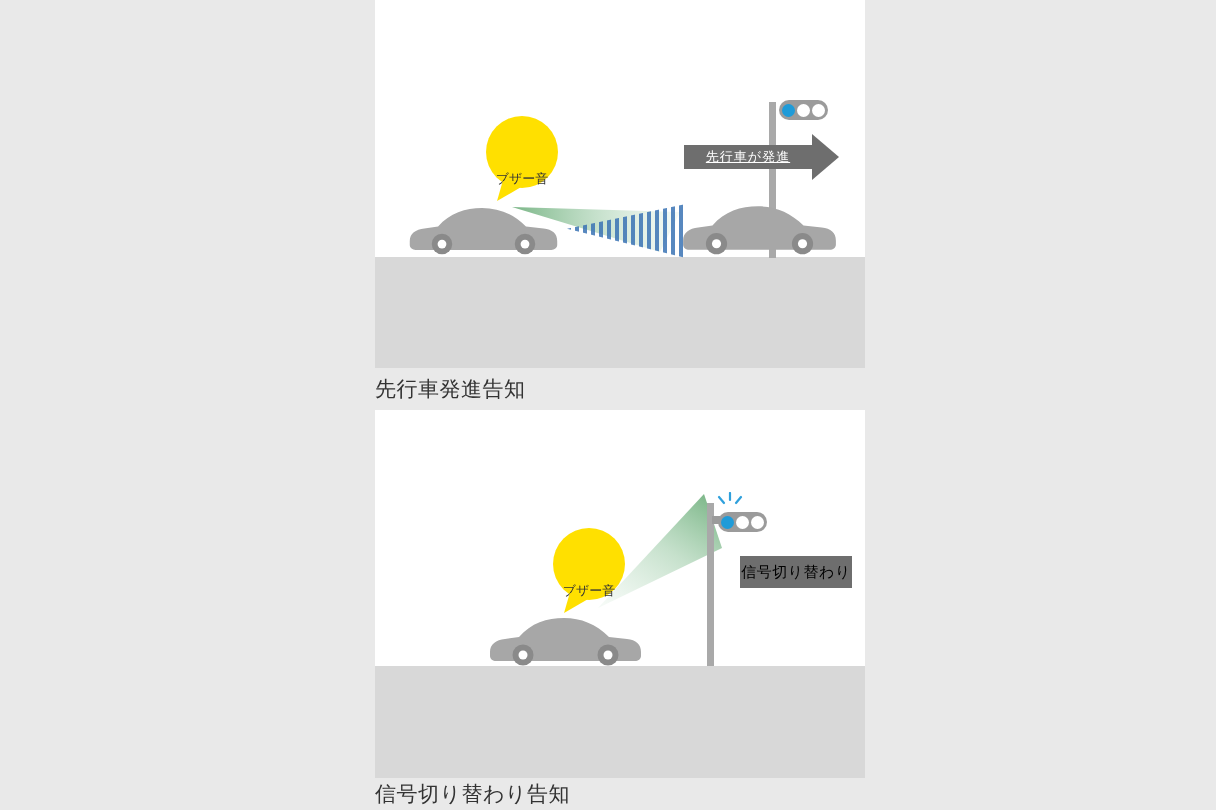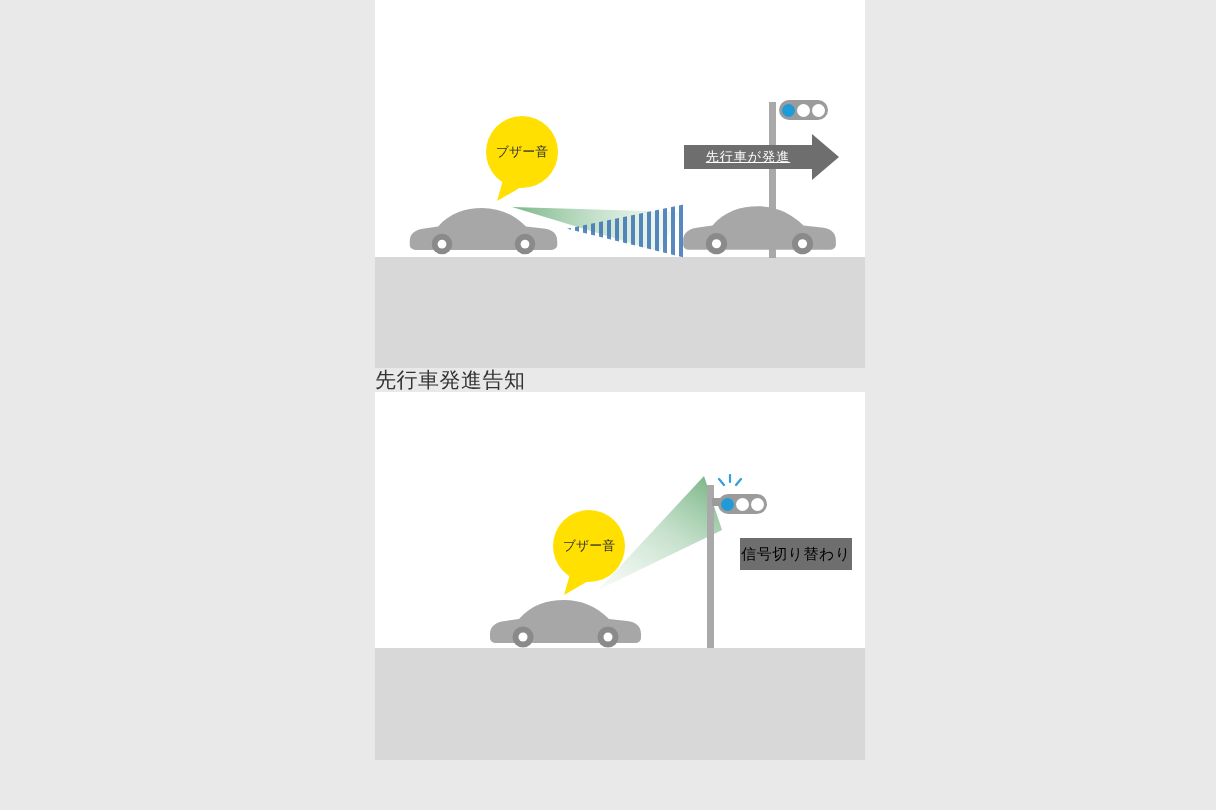--- a/index.html
+++ b/index.html
@@ -4,36 +4,36 @@
 <style>
   html,body{margin:0;padding:0;}
   body{
     width:1216px;height:810px;
     background:#e9e9e9;
     font-family:"Liberation Sans","DejaVu Sans",sans-serif;
     position:relative;overflow:hidden;
   }
   .column{position:absolute;left:375px;top:0;width:490px;}
   figure.panel{margin:0;position:relative;width:490px;height:368px;background:#ffffff;overflow:hidden;}
-  .caption{display:flex;align-items:center;height:24px;font-size:21px;color:#333333;letter-spacing:0.5px;}
+  .caption{display:flex;align-items:center;height:42px;font-size:21px;color:#333333;letter-spacing:0.5px;}
   .caption.caption-last{height:32px;}
   .road{position:absolute;left:0;right:0;bottom:0;background:#d8d8d8;}
   .road-1{height:111px;}
   .road-2{height:112px;}
   .abs{position:absolute;}
   .car{position:absolute;display:block;}
   .pole{position:absolute;width:7px;background:#a9a9a9;}
   .signal{position:absolute;height:20px;border-radius:10px;background:#9b9b9b;display:flex;align-items:center;padding:0 3px;gap:2px;}
   .lamp{width:13px;height:13px;border-radius:50%;}
   .lamp-on{background:#1f9bd8;}
   .lamp-off{background:#ffffff;}
   .arrow{position:absolute;display:flex;align-items:center;}
   .arrow-label{box-sizing:border-box;min-width:128px;height:24px;line-height:24px;text-align:center;background:#6e6e6e;color:#ffffff;font-size:13px;letter-spacing:1px;white-space:nowrap;text-decoration:underline;}
   .arrow-head{width:0;height:0;border-left:27px solid #6e6e6e;border-top:23px solid transparent;border-bottom:23px solid transparent;}
-  .bubble{position:absolute;width:72px;height:72px;border-radius:50%;background:#ffe000;display:flex;align-items:center;justify-content:center;font-size:13px;color:#333333;white-space:nowrap;}
+  .bubble{position:absolute;width:72px;height:72px;border-radius:50%;background:#ffe000;display:flex;align-items:flex-end;justify-content:center;font-size:13px;color:#333333;white-space:nowrap;}
   .bubble-tail{position:absolute;left:10px;bottom:-13px;width:26px;height:20px;background:#ffe000;clip-path:polygon(4% 100%,26% 0,100% 28%);}
   .stripes{
     position:absolute;
     background:repeating-linear-gradient(90deg,rgba(58,115,180,0.85) 0 4px,rgba(255,255,255,0) 4px 8px);
     clip-path:polygon(0 46%,100% 0,100% 100%);
   }
   .sign-label{position:absolute;box-sizing:border-box;display:flex;align-items:center;justify-content:center;background:#6e6e6e;color:#000000;font-size:15px;letter-spacing:0.5px;white-space:nowrap;}
   .beam-svg{position:absolute;display:block;}
 </style>
 </head>
@@ -134,14 +134,15 @@
       <circle cx="128" cy="46" r="10.5" fill="#8a8a8a"></circle>
         <circle cx="128" cy="46" r="4.5" fill="#ffffff"></circle>
     </svg>
 
     <div class="bubble" style="left:178px;top:118px">
       <span class="bubble-tail"></span>
       <span>ブザー音</span>
     </div>
   </figure>
 
+  <div class="caption caption-last">信号切り替わり告知</div>
 
 </div>
 
 </body></html>

